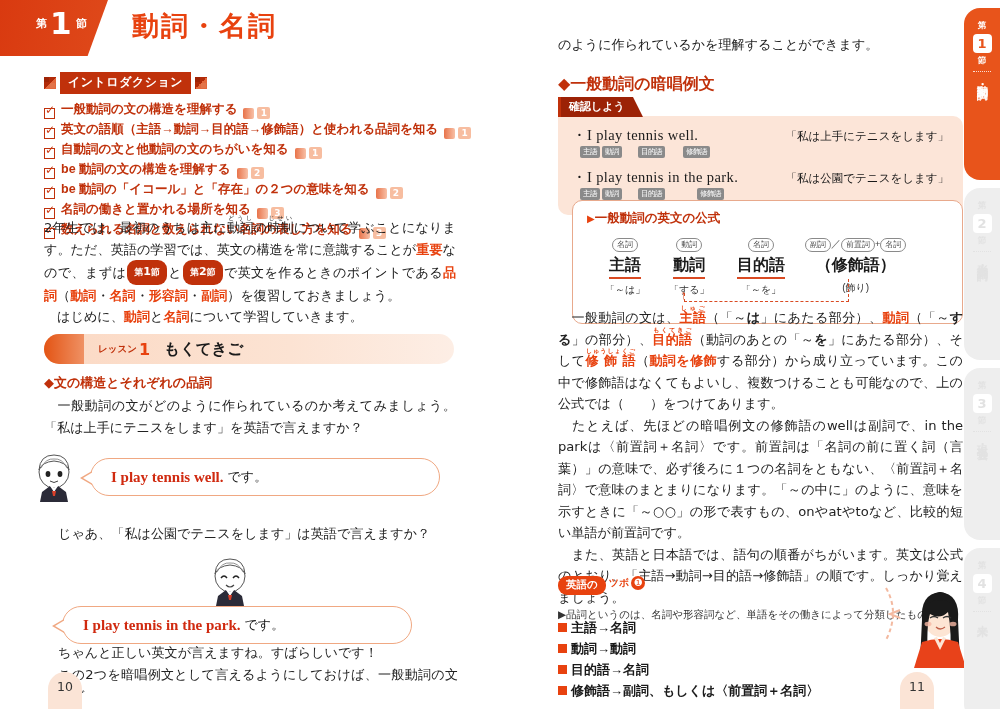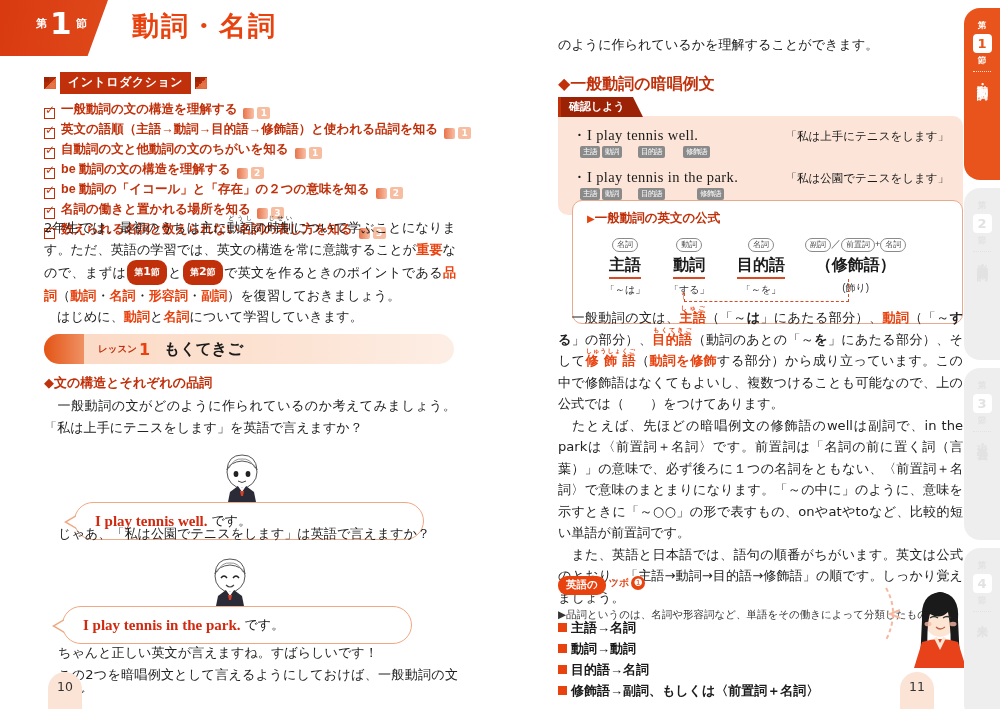--- a/index.html
+++ b/index.html
@@ -464,21 +464,21 @@
       <span class="lesson-lbl">レッスン</span>
       <span class="lesson-no">1</span>
       <span class="lesson-name">もくてきご</span>
     </div>
 
     <div style="position:absolute;left:44px;top:374px;width:412px;">
       <div class="dia-head">◆文の構造とそれぞれの品詞</div>
       <p class="body-p" style="margin-top:3px;">　一般動詞の文がどのように作られているのか考えてみましょう。「私は上手にテニスをします」を英語で言えますか？</p>
     </div>
 
-    <div class="bubble-row" style="left:60px;top:452px;flex-direction:column;">
+    <div class="bubble-row" style="left:32px;top:452px;">
       <div class="avatar">
         <svg width="44" height="50" viewBox="0 0 44 50">
           <ellipse cx="22" cy="20" rx="15" ry="16" fill="#fff" stroke="#555" stroke-width="1"></ellipse>
           <path d="M7 18 Q8 3 22 3 Q36 3 37 18 Q34 10 22 9 Q10 10 7 18Z" fill="#fff" stroke="#555" stroke-width="1"></path>
           <path d="M9 16 Q14 6 22 7" fill="none" stroke="#777" stroke-width="0.8"></path>
           <path d="M22 7 Q30 6 35 16" fill="none" stroke="#777" stroke-width="0.8"></path>
           <ellipse cx="16" cy="22" rx="2.4" ry="3" fill="#222"></ellipse>
           <ellipse cx="28" cy="22" rx="2.4" ry="3" fill="#222"></ellipse>
           <path d="M18 29 Q22 32 26 29" fill="none" stroke="#444" stroke-width="1"></path>
           <path d="M10 40 L18 34 L22 38 L26 34 L34 40 L36 50 L8 50 Z" fill="#2b2b38"></path>

